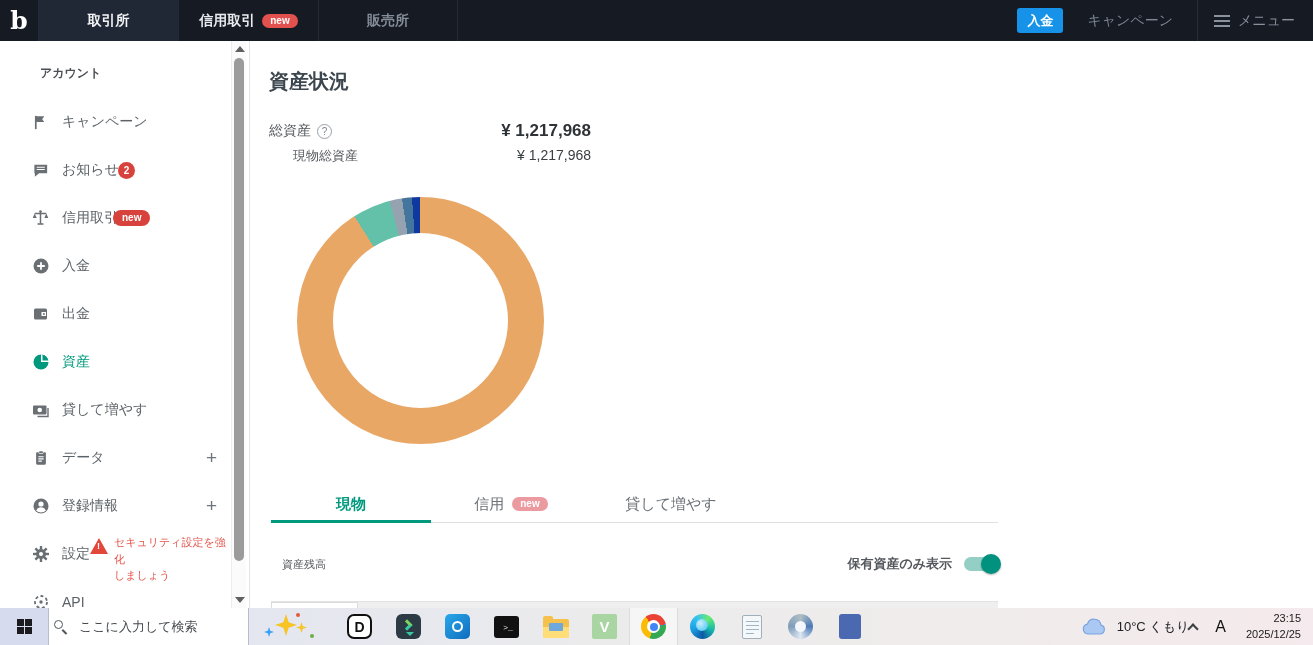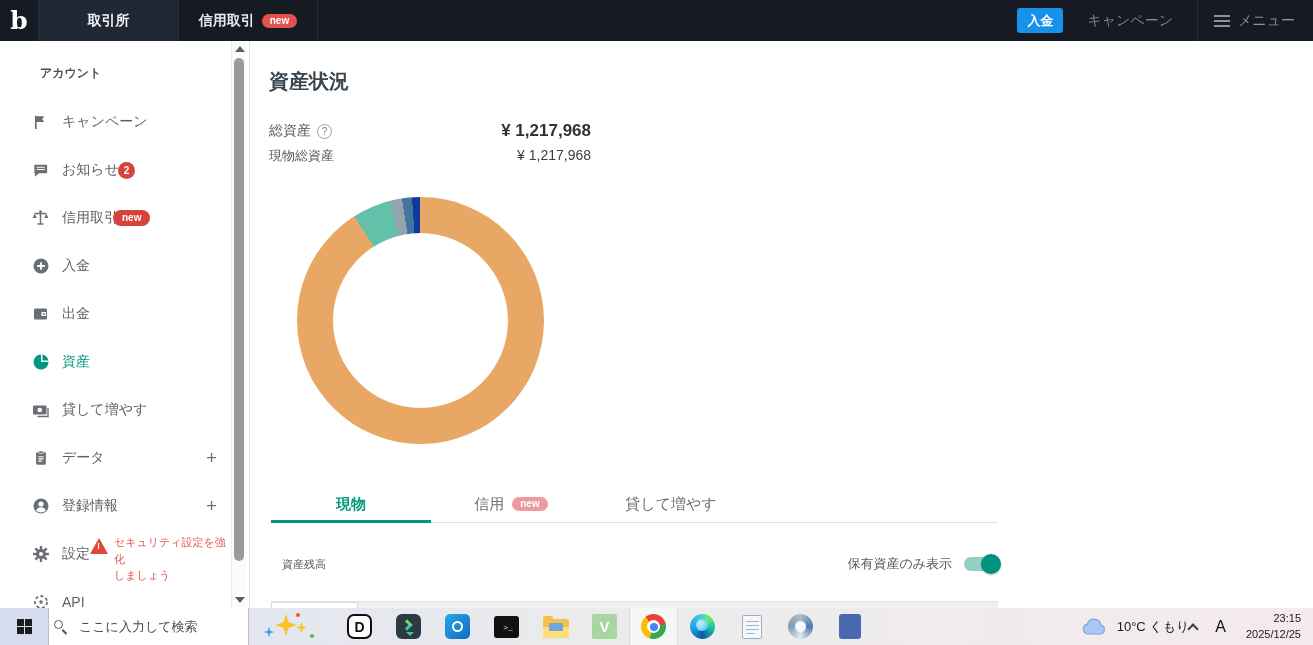--- a/index.html
+++ b/index.html
@@ -44,41 +44,41 @@
   .arr-dn { bottom:5px; border-top:6px solid #606060; }
 
   
   .main { position:absolute; left:251px; top:41px; width:1062px; height:567px; background:#fff; overflow:hidden; }
   .page-title { position:absolute; left:18px; top:27px; font-size:20px; font-weight:700; color:#3c464e; }
   .row-total { position:absolute; left:18px; top:80px; width:322px; display:flex; align-items:center; }
   .row-total .lbl { font-size:14px; color:#55595e; display:flex; align-items:center; gap:6px; }
   .help-icon { width:15px; height:15px; border:1px solid #9aa0a6; border-radius:50%; color:#80868b; font-size:10px; display:inline-flex; align-items:center; justify-content:center; cursor:pointer; }
   .row-total .val { margin-left:auto; font-size:17px; font-weight:700; color:#2f3337; }
   .row-spot { position:absolute; left:18px; top:106px; width:322px; display:flex; }
-  .row-spot .lbl { font-size:13px; color:#55595e; }
+  .row-spot .lbl { font-size:13px; color:#55595e;margin-left:24px; }
   .row-spot .val { margin-left:auto; font-size:14px; color:#3c4043; }
 
   .donut { position:absolute; left:46px; top:156px; width:247px; height:247px; border-radius:50%; }
   .donut:after { content:""; position:absolute; left:36px; top:36px; right:36px; bottom:36px; background:#fff; border-radius:50%; }
 
   .legend { position:absolute; left:407px; top:205px; }
   .legend-item { display:flex; align-items:center; gap:11px; height:20px; margin-bottom:14px; }
   .legend-swatch { width:14px; height:14px; flex:none; }
   .legend-label { font-size:14px; color:#5f6b76; }
 
   .tabs { position:absolute; left:20px; top:445px; display:flex; }
   .tab { width:160px; height:36px; display:flex; align-items:center; justify-content:center; gap:8px; font-size:15px; color:#6b7278; cursor:pointer; }
   .tab.active { color:#00997e; font-weight:700; }
   .tab .pill-new { background:#eb9aa0; }
   .tab-line { position:absolute; left:20px; top:481px; width:727px; height:1px; background:#e0e0e0; }
   .tab-underline { position:absolute; left:20px; top:479px; width:160px; height:3px; background:#00997e; }
 
   .balance-row { position:absolute; left:31px; top:514px; width:716px; display:flex; align-items:center; }
   .balance-label { font-size:11px; color:#55595e; }
-  .toggle-wrap { margin-left:auto; display:flex; align-items:center; gap:12px; }
+  .toggle-wrap { margin-left:auto; display:flex; align-items:center; gap:12px;font-weight:bold; }
   .toggle-label { font-size:13px; color:#55595e; }
   .toggle { position:relative; width:34px; height:14px; background:#93cfc4; border-radius:7px; cursor:pointer; }
   .toggle .knob { position:absolute; right:-3px; top:-3px; width:20px; height:20px; background:#00927e; border-radius:50%; box-shadow:0 1px 2px rgba(0,0,0,.3); }
 
   .table-strip { position:absolute; left:20px; top:560px; width:727px; height:7px; background:#efefef; border-top:1px solid #e2e2e2; }
   .table-strip .first-cell { position:absolute; left:0; top:0; width:87px; height:7px; background:#fff; border:1px solid #dcdcdc; border-bottom:none; }
 
   
   .taskbar { position:absolute; left:0; top:608px; width:1313px; height:37px; background:linear-gradient(90deg,#dbdff2 0%,#e4e6f0 18%,#ebebec 45%,#efeceb 70%,#f5eaed 100%); display:flex; align-items:center; }
   .tb-start { width:48px; height:37px; display:flex; align-items:center; justify-content:center; background:#d7dbee; cursor:pointer; }
@@ -134,20 +134,23 @@
 <div class="topbar">
   <div class="logo">b</div>
   <div class="top-tabs" id="top-tabs">
       <div class="top-tab active">
         <span>取引所</span>
       </div>
       <div class="top-tab lit">
         <span>信用取引</span>
         <span class="pill-new">new</span>
       </div>
+      <div class="top-tab">
+        <span>販売所</span>
+      </div>
     </div>
   <div class="top-right">
     <button class="btn-deposit">入金</button>
     <span class="top-link">キャンペーン</span>
     <span class="top-divider"></span>
     <span class="menu-btn">
       <span class="hamburger">
           <i></i>
           <i></i>
           <i></i>

